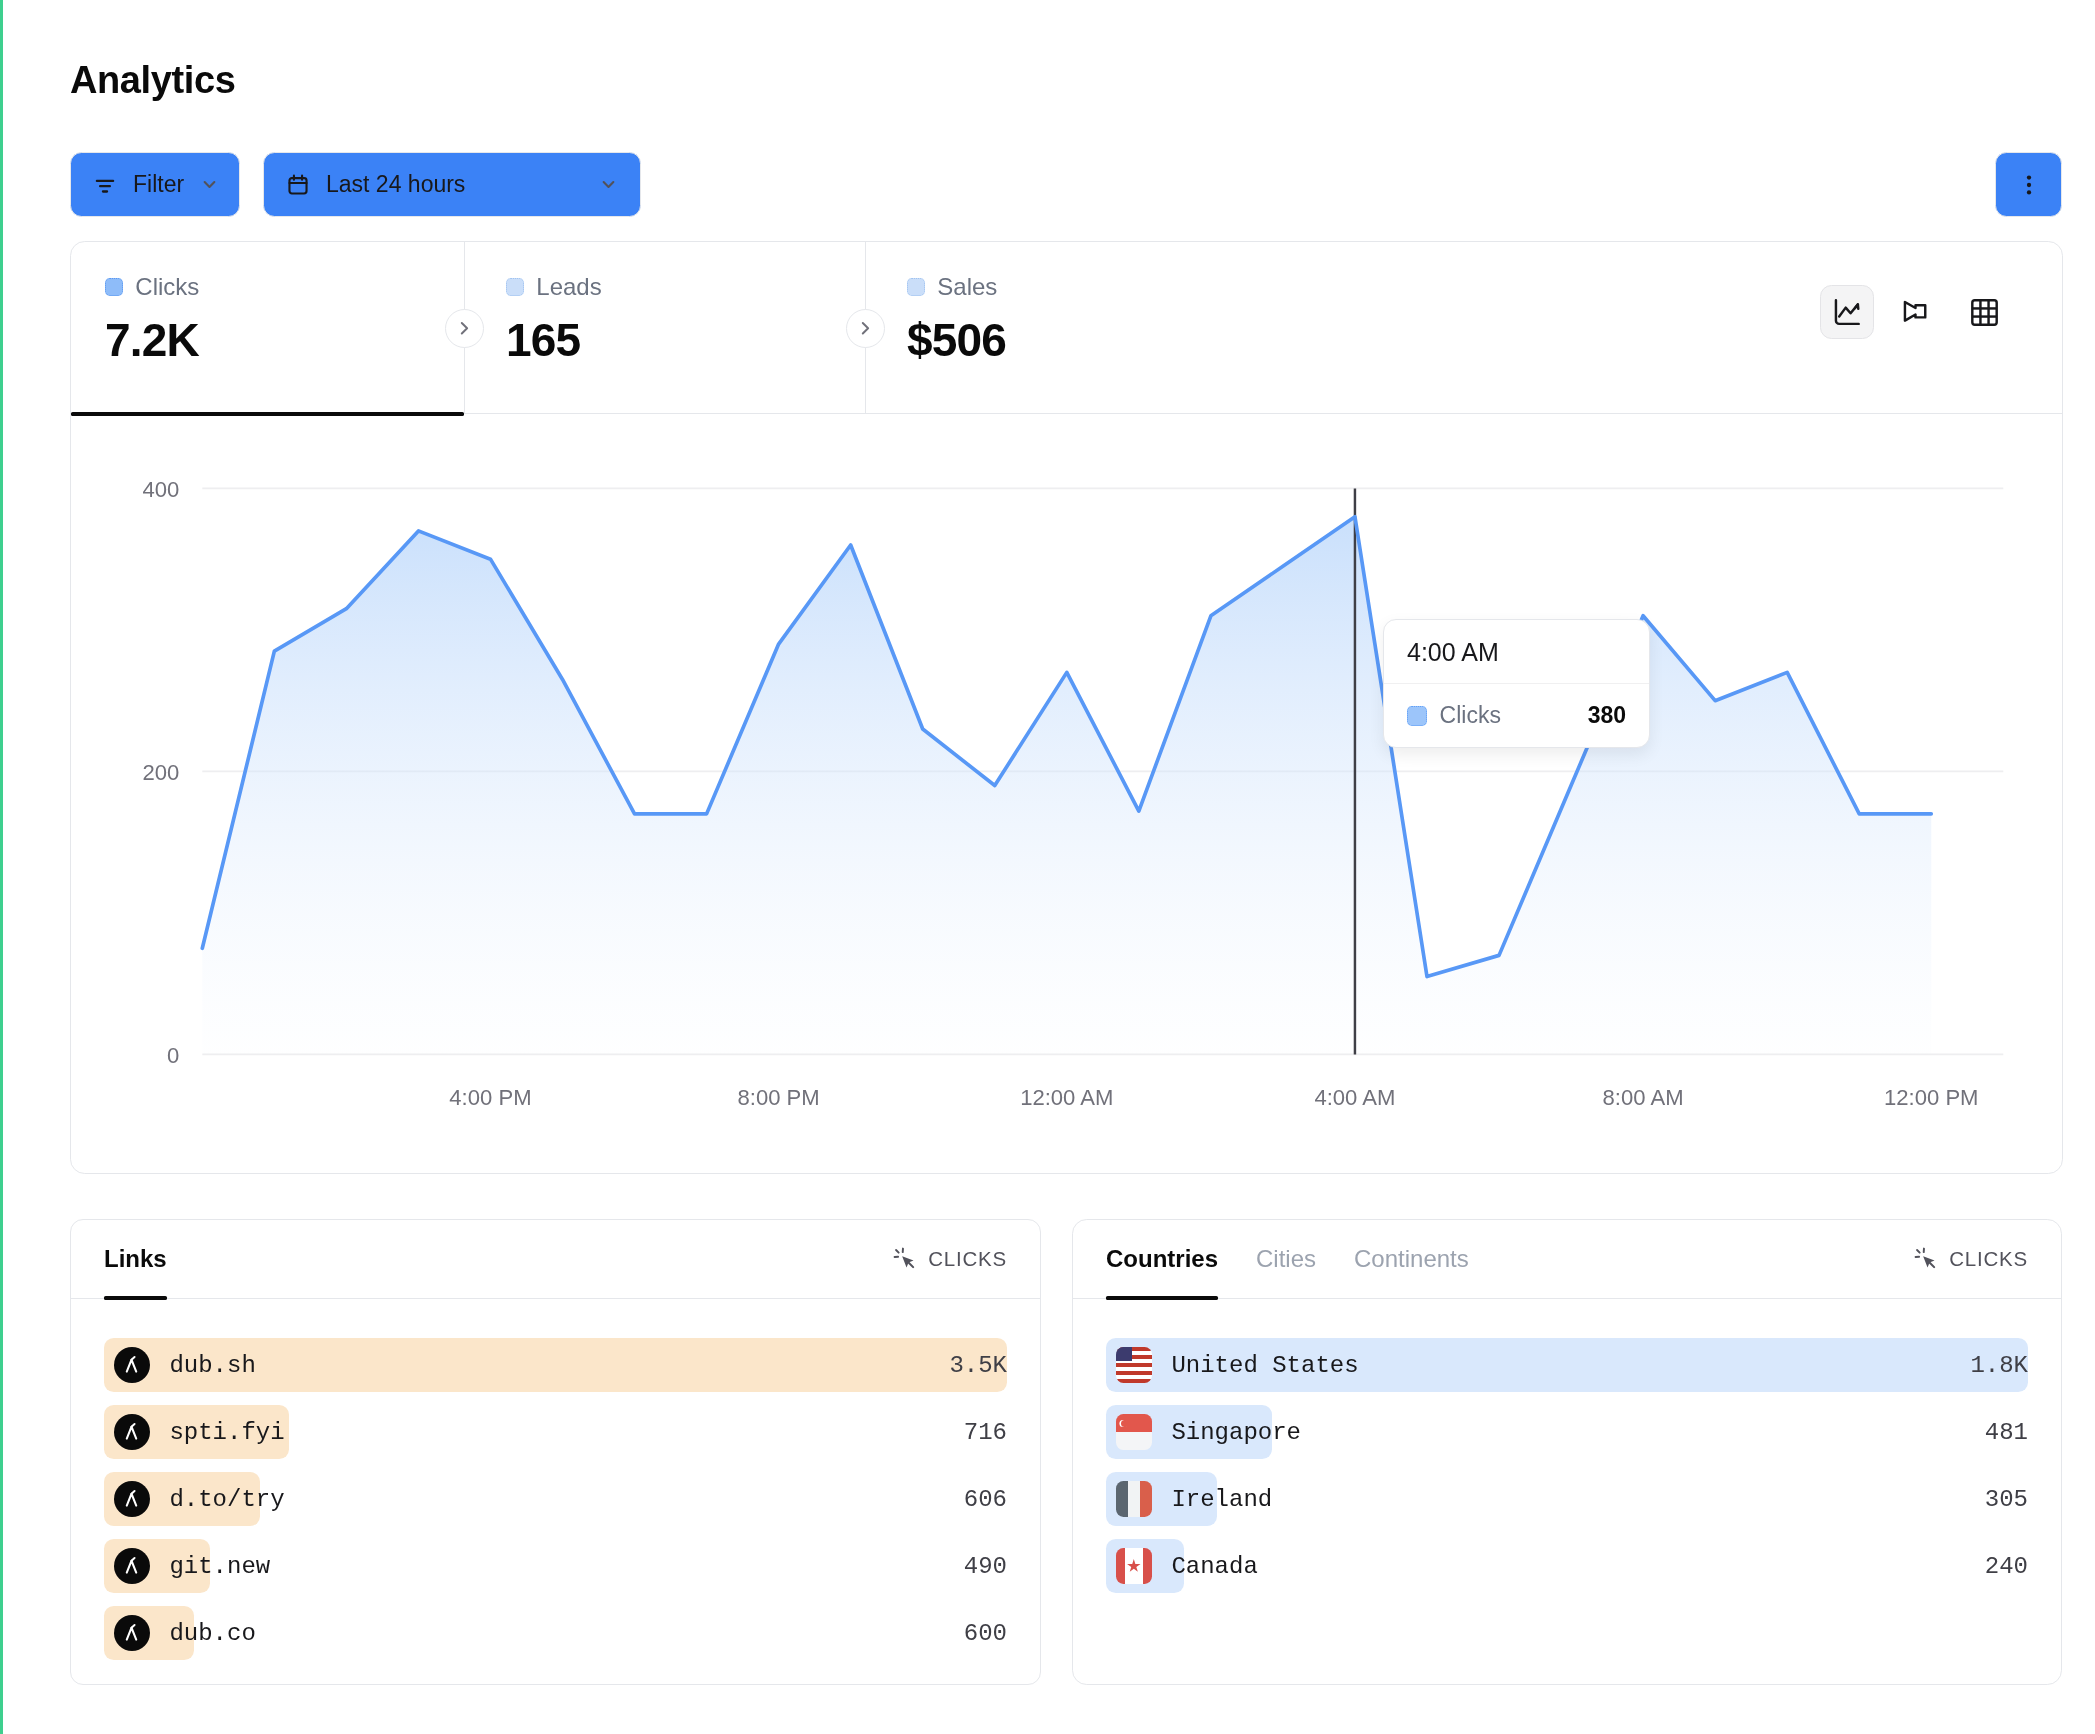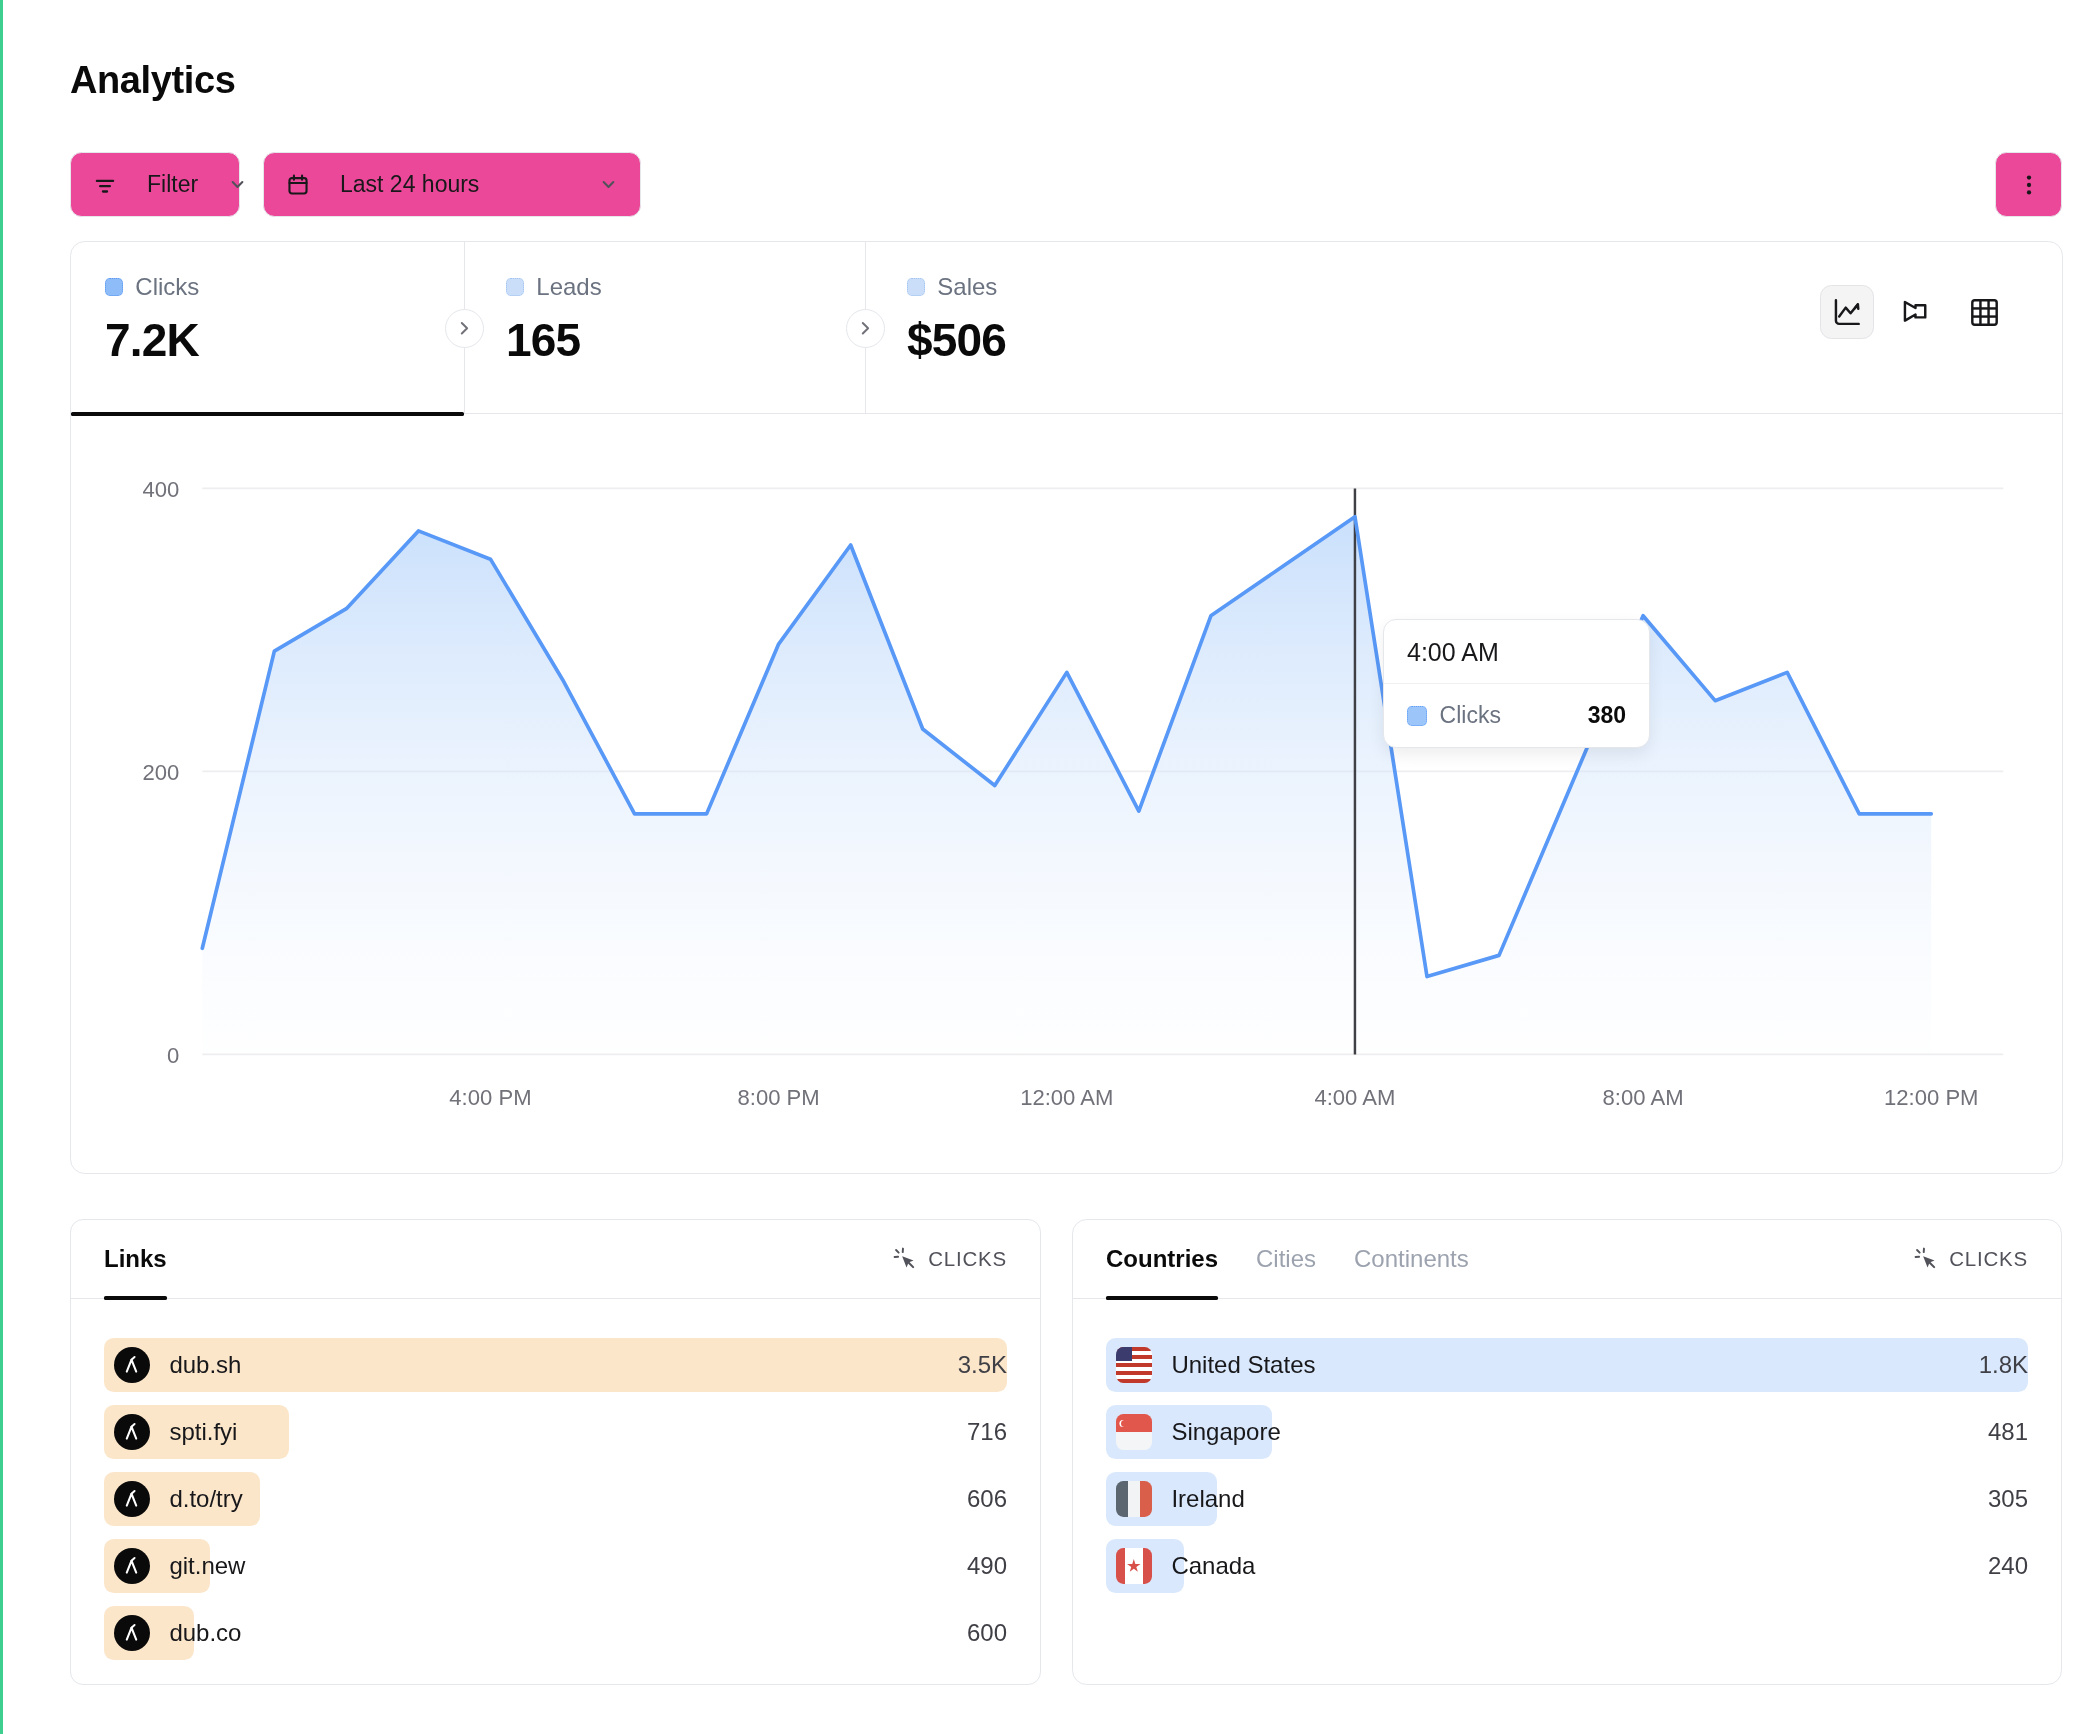--- a/index.html
+++ b/index.html
@@ -4,22 +4,22 @@
 <style>
   * { margin:0; padding:0; box-sizing:border-box; }
   html,body { width:2096px; height:1735px; background:#ffffff; overflow:hidden;
               font-family:"Liberation Sans","DejaVu Sans",sans-serif; color:#111827; }
   .page { position:relative; width:2096px; height:1735px; background:#fff; }
   .edge-strip { position:absolute; left:0; top:0; bottom:0; width:3.3px; background:#3ecf8e; }
 
   
   .page-title { position:absolute; left:70px; top:59px; font-size:38px; font-weight:700; letter-spacing:-0.4px; color:#0a0a0a; }
 
-  .toolbar-btn { position:absolute; top:152px; height:65px; background:#ec4899; border:1.2px solid #e5e7eb;
-                 border-radius:11.5px; display:flex; align-items:center; gap:29px; padding:0 21px;
+  .toolbar-btn { position:absolute; top:152px; height:65px; background:#3b82f6; border:1.2px solid #e5e7eb;
+                 border-radius:11.5px; display:flex; align-items:center; gap:15px; padding:0 21px;
                  font-size:23px; color:#18181b; cursor:pointer; }
   .btn-filter { left:70px; width:170px; }
   .btn-range  { left:263px; width:378px; justify-content:flex-start; }
   .btn-range .spacer { flex:1; }
   .btn-kebab  { left:1995px; width:67px; padding:0; justify-content:center; }
   .icon { display:inline-flex; align-items:center; justify-content:center; flex:0 0 auto; }
 
   
   .main-card { position:absolute; left:70px; top:241px; width:1993px; height:933px;
                border:1.2px solid #e5e7eb; border-radius:14.7px; background:#fff; }
@@ -60,21 +60,21 @@
   .panel { position:absolute; top:1219px; height:466px; border:1.2px solid #e5e7eb; border-radius:14.7px; background:#fff; }
   .panel-links { left:70px; width:971px;border-radius:13px; }
   .panel-countries { left:1072px; width:990px; }
   .panel-header { position:relative; height:79px; border-bottom:1.2px solid #e5e7eb; display:flex; align-items:center; padding:0 33px; }
   .panel-tabs { display:flex; gap:38px; height:100%; align-items:center; }
   .p-tab { position:relative; font-size:24px; color:#9ca3af; height:100%; display:flex; align-items:center; cursor:pointer; }
   .p-tab.active { color:#0a0a0a; font-weight:600; }
   .p-tab.active::after { content:""; position:absolute; left:0; bottom:-1.6px; height:4.1px; width:100%; background:#0a0a0a; border-radius:1.6px; }
   .panel-metric { margin-left:auto; display:flex; align-items:center; gap:9.8px; font-size:20.5px; letter-spacing:0.8px; color:#52525b; font-weight:500; }
   .panel-body { padding:39px 33px 0; }
-  .lrow { position:relative; height:54px; margin-bottom:13px; cursor:pointer; }
+  .lrow { position:relative; height:54px; margin-bottom:13px; cursor:pointer;font-family:Liberation Mono, monospace; }
   .lrow-bar { position:absolute; left:0; top:0; height:54px; border-radius:9.8px; }
   .links-bar-color { background:#fbe6ca; }
   .countries-bar-color { background:#d9e8fc; }
   .lrow-content { position:absolute; left:9.8px; top:0; height:54px; display:flex; align-items:center; gap:19.6px; }
   .lrow-label { font-size:24px; color:#18181b; }
   .lrow-value { position:absolute; right:0; top:0; height:54px; display:flex; align-items:center; font-size:24px; color:#3f3f46; }
   .avatar { width:36px; height:36px; border-radius:50%; background:#0a0a0a; display:flex; align-items:center; justify-content:center; }
 
   
   .flag { position:relative; width:36px; height:36px; border-radius:7.4px; overflow:hidden; flex:0 0 auto; }

